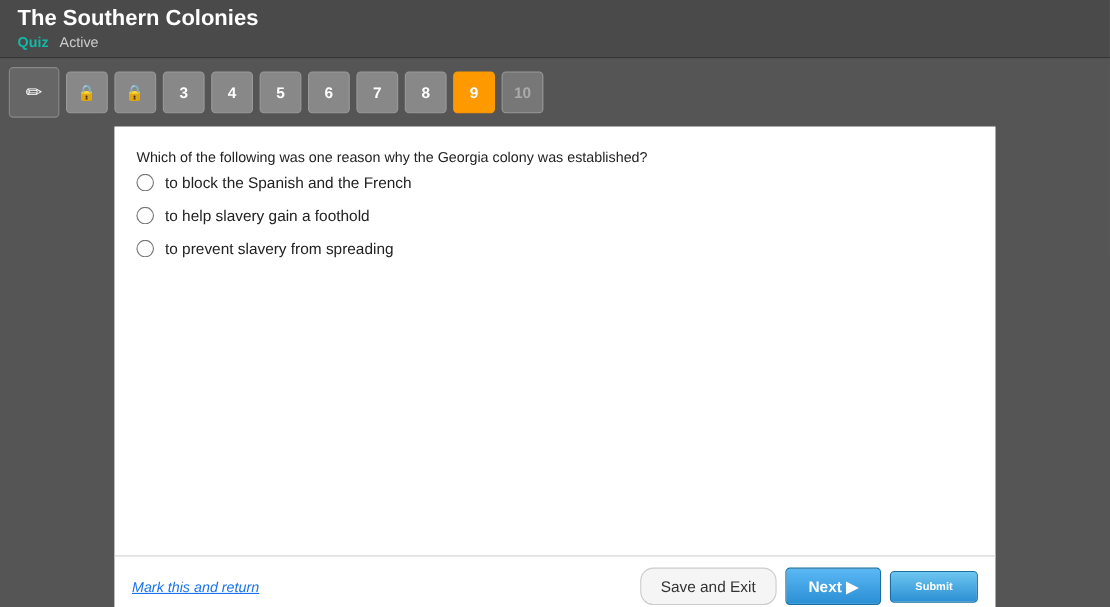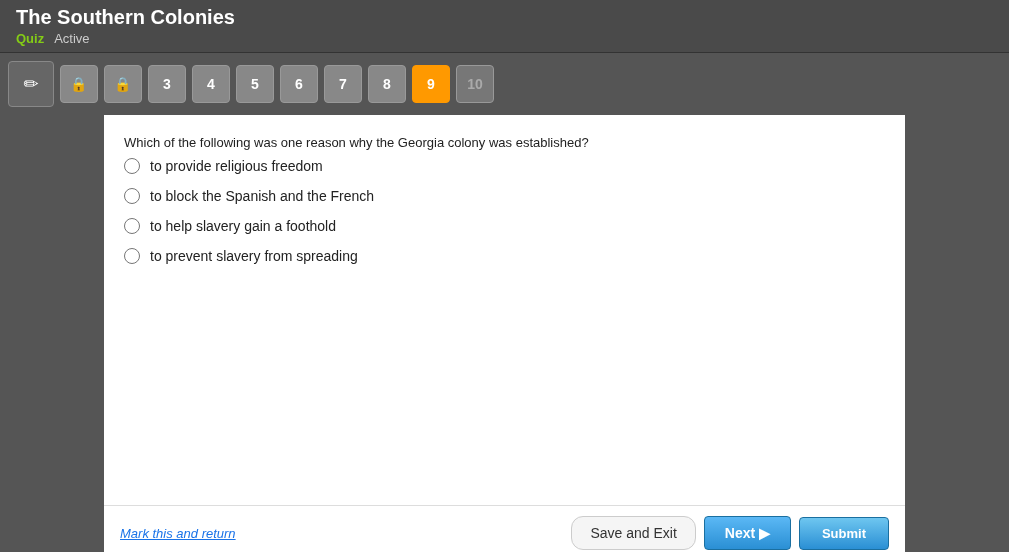--- a/index.html
+++ b/index.html
@@ -23,21 +23,21 @@
       font-size: 20px;
       font-weight: bold;
     }
     .header-meta {
       display: flex;
       align-items: center;
       gap: 10px;
       margin-top: 2px;
     }
     .header-quiz-label {
-      color: #84cc16;
+      color: #14b8a6;
       font-size: 13px;
       font-weight: bold;
     }
     .header-active-label {
       color: #ccc;
       font-size: 13px;
     }
 
     
     .nav-bar {
@@ -160,21 +160,21 @@
       font-weight: bold;
       display: flex;
       align-items: center;
       gap: 4px;
     }
     .btn-submit {
       background: linear-gradient(to bottom, #6ec6f0, #2a8fd4);
       border: 1px solid #1a6fa0;
       border-radius: 4px;
       padding: 8px 22px;
-      font-size: 13px;
+      font-size: 10px;
       cursor: pointer;
       color: #fff;
       font-weight: bold;
     }
 
     .layout-wrapper {
       display: flex;
       flex-direction: column;
       height: 552px;
     }
@@ -228,24 +228,20 @@
       <span>10</span>
     </div>
   </div>
 
   <div style="display:flex; flex-direction:column; flex:1; position:relative;">
     <div style="background:#555; flex:1; display:flex; flex-direction:column;">
 
       <div class="main-content" style="flex:1;">
         <div class="question-text">Which of the following was one reason why the Georgia colony was established?</div>
 
-        <label class="answer-option">
-          <input type="radio" name="answer" value="a" style="">
-          <span>to provide religious freedom</span>
-        </label>
         <label class="answer-option">
           <input type="radio" name="answer" value="b" style="">
           <span>to block the Spanish and the French</span>
         </label>
         <label class="answer-option">
           <input type="radio" name="answer" value="d" style="">
           <span>to help slavery gain a foothold</span>
         </label>
         <label class="answer-option">
           <input type="radio" name="answer" value="c" style="">

